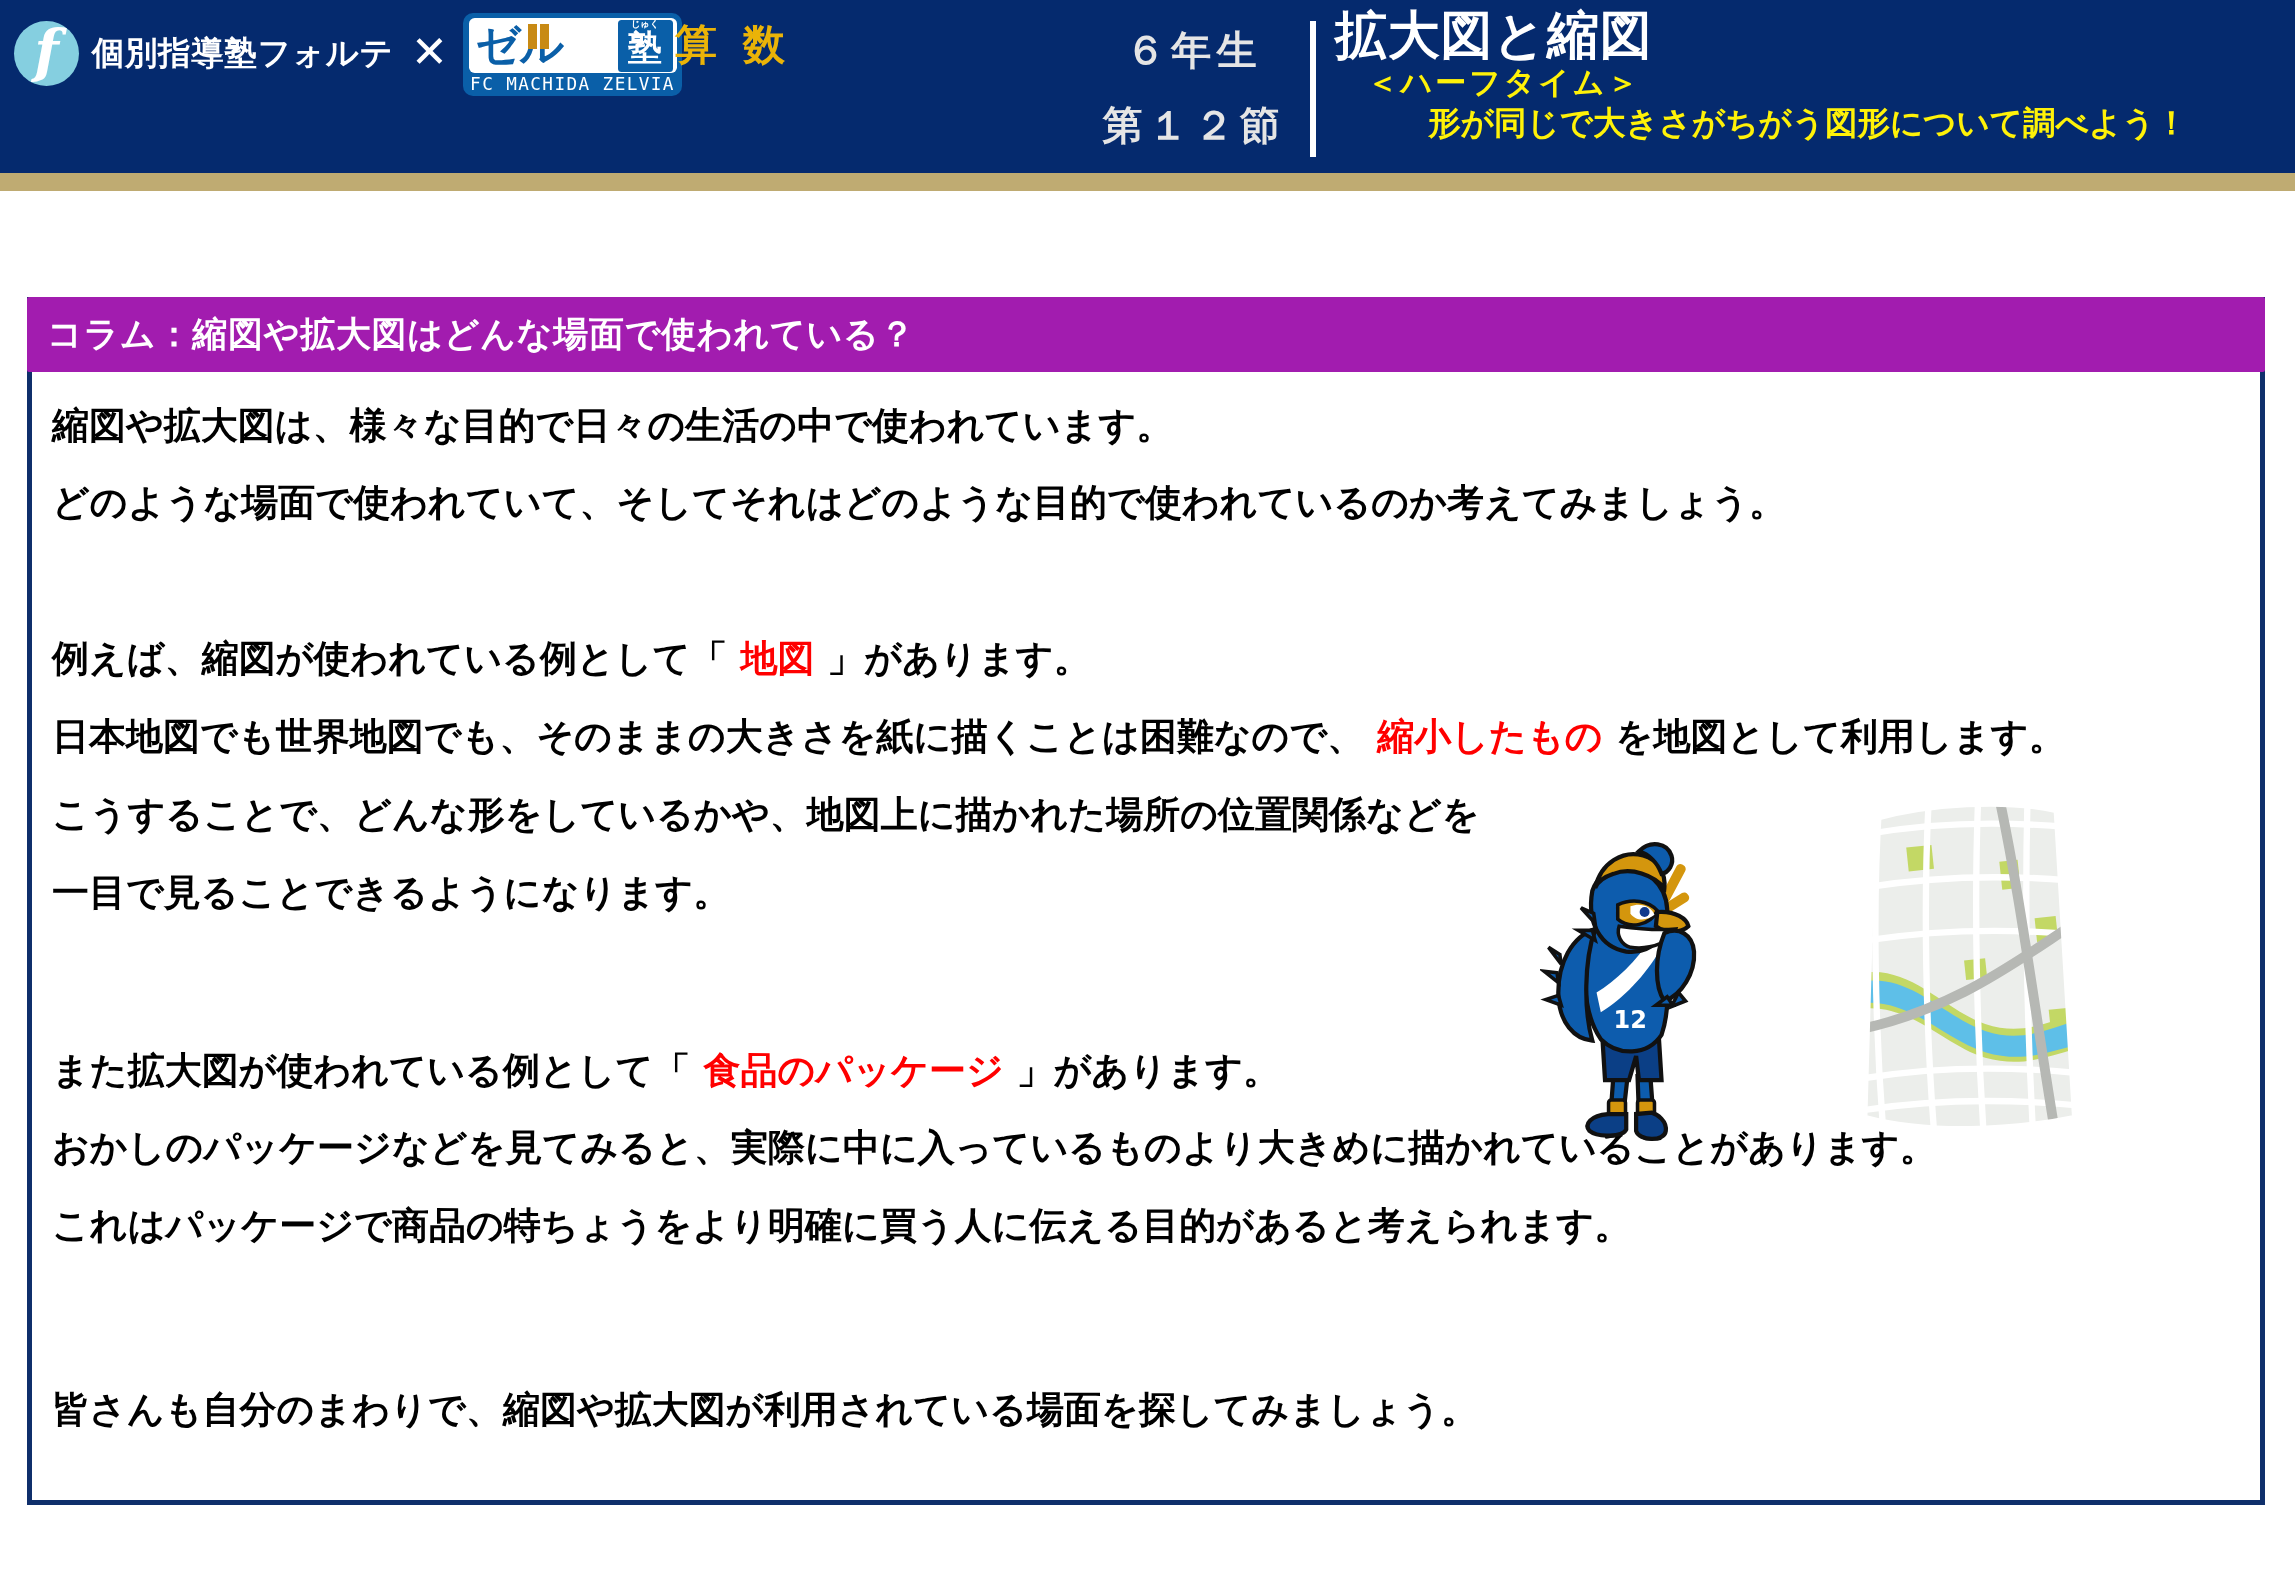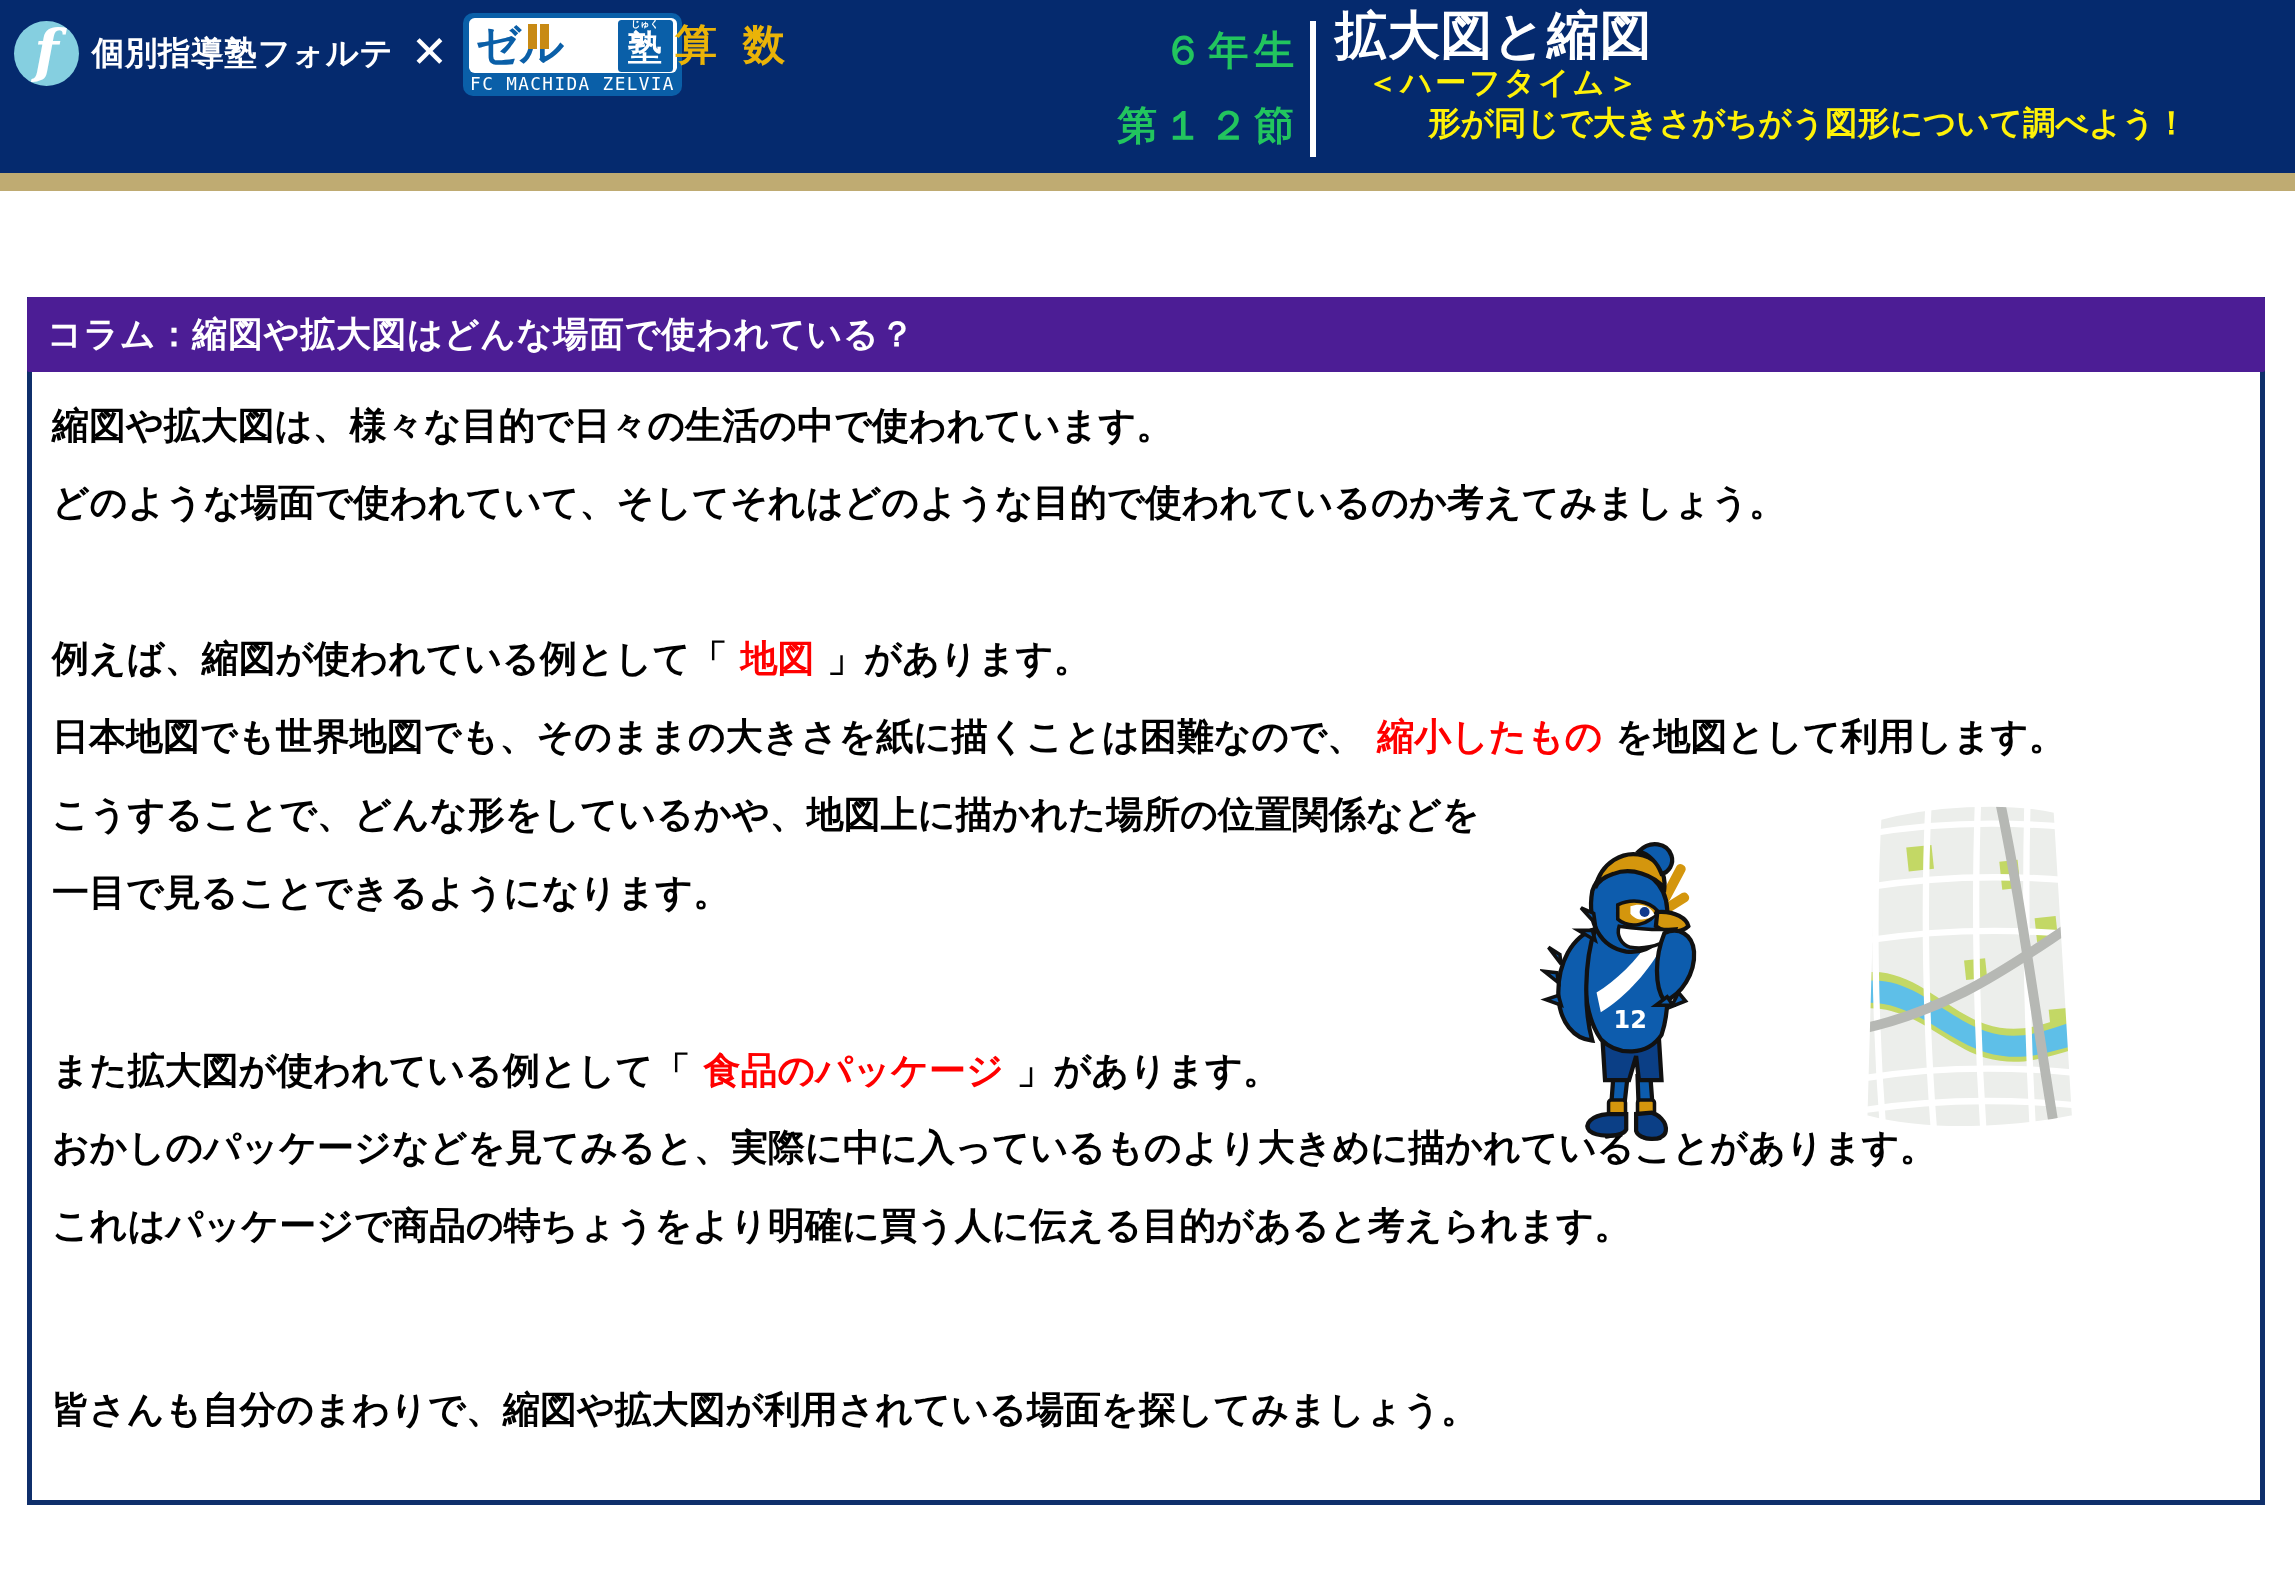--- a/index.html
+++ b/index.html
@@ -134,24 +134,24 @@
     color: #eab308;
     font-size: 42px;
     font-weight: 700;
     letter-spacing: 5.7px;
   }
 
   
   .grade-block {
     position: absolute; left: 1088px; top: 12.7px;
     width: 212px;
-    color: #22c55e;
+    color: #e5e5e5;
     font-size: 40px;
     font-weight: 700;
-    text-align: right;
+    text-align: center;
     letter-spacing: 5.7px;
     line-height: 75px;
   }
   .header-divider {
     position: absolute; left: 1310px; top: 21px;
     width: 5.7px; height: 136px;
     background: #ffffff;
   }
   .topic-block {
     position: absolute; left: 1335px; top: 10px;
@@ -185,21 +185,21 @@
   #panel {
     position: absolute; left: 27px; top: 297px;
     width: 2238px; height: 1208px;
     border: 5px solid #0f2f6b;
     background: #ffffff;
     box-sizing: border-box;
   }
   #panel-header {
     position: absolute; left: -5px; top: -5px;
     width: 2238px; height: 75px;
-    background: #4c1d95;
+    background: #a21caf;
     box-sizing: border-box;
     border-radius: 2.1px;
     padding-left: 47px;
   }
   #panel-header-text {
     position: absolute; left: 20px; top: 0;
     height: 75px;
     line-height: 75px;
     color: #ffffff;
     font-size: 35px;

